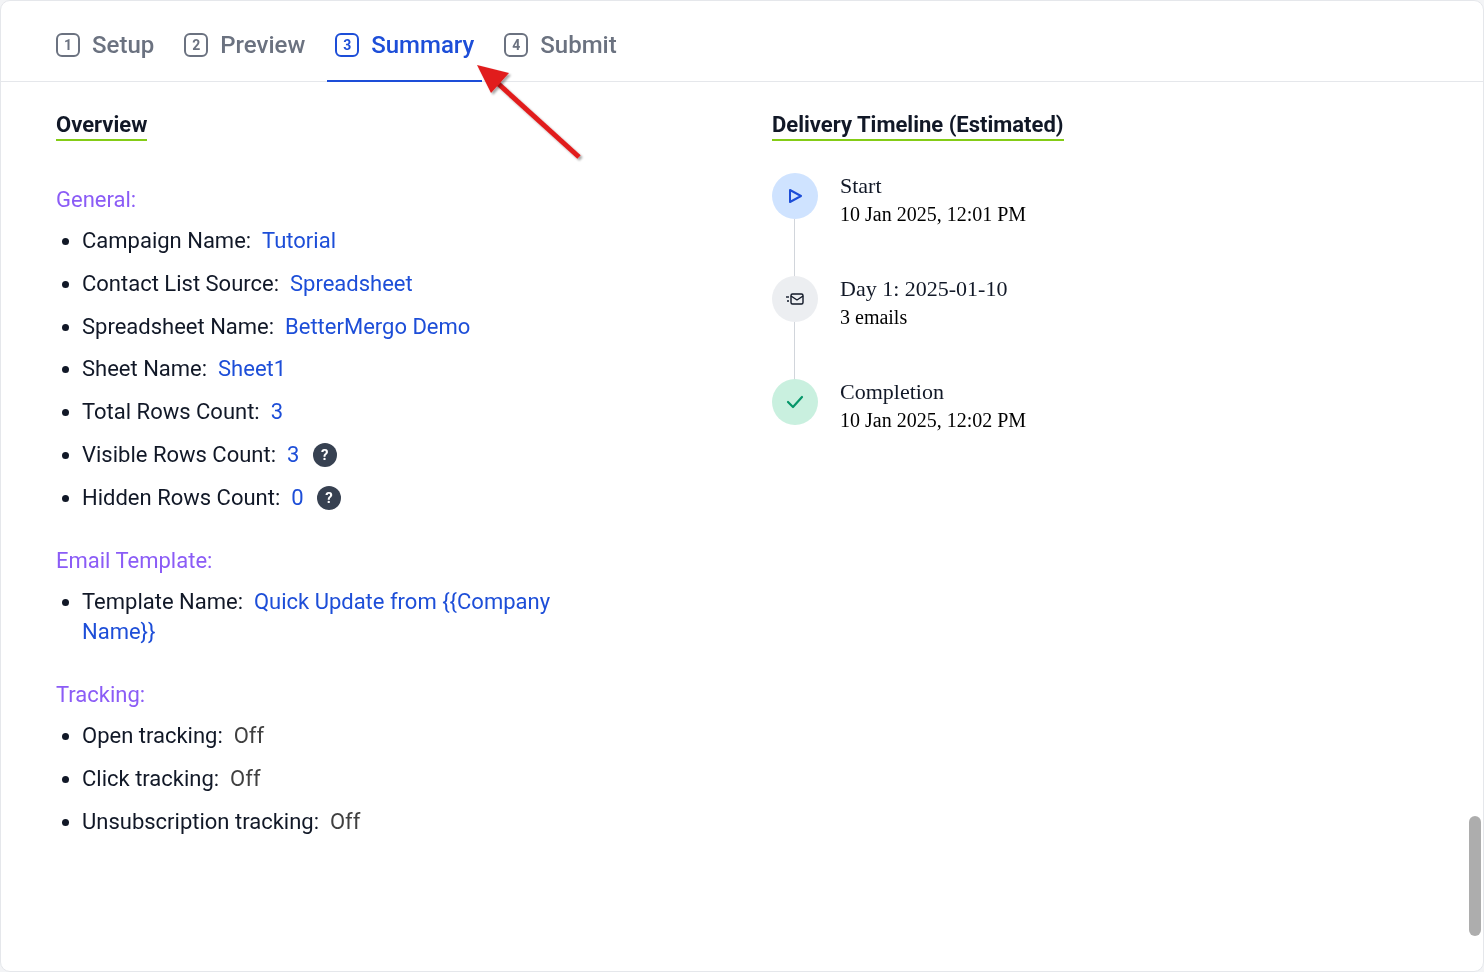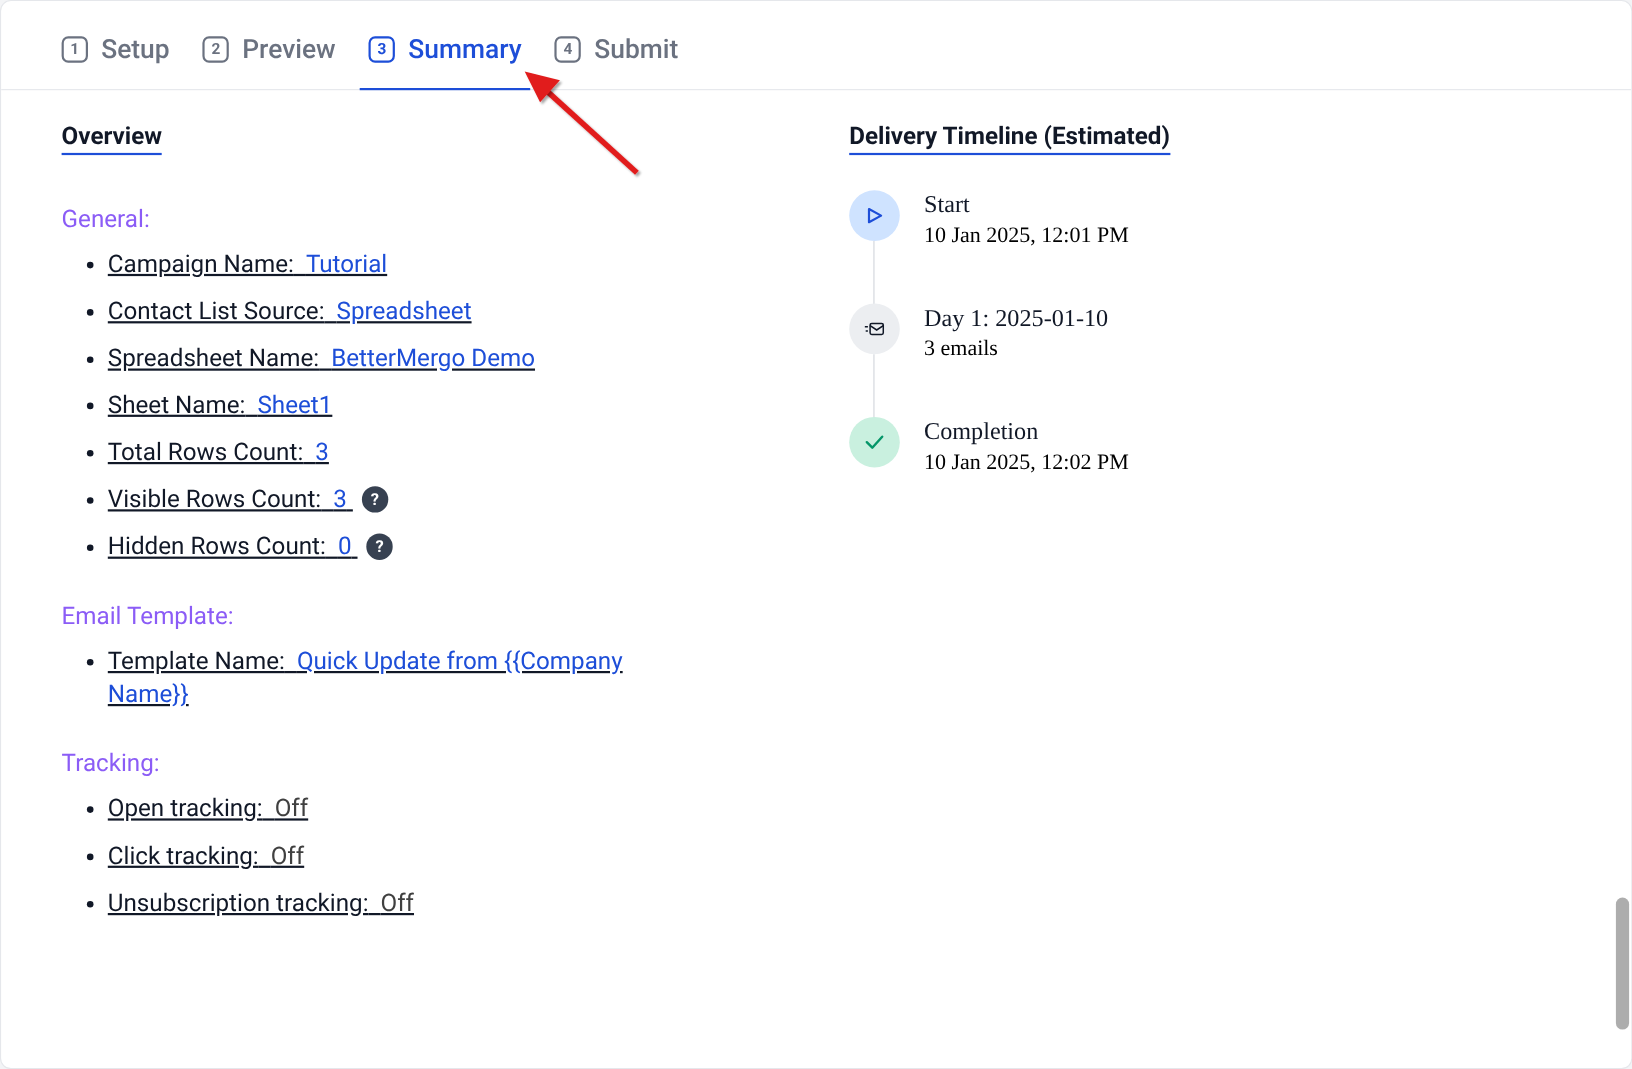--- a/index.html
+++ b/index.html
@@ -66,41 +66,40 @@
     gap: 60px;
   }
   .col { flex: 1; }
 
   h3.section-title {
     margin: 0 0 24px 0;
     font-size: 22px;
     font-weight: 700;
     color: #111827;
     display: inline-block;
-    border-bottom: 2px solid #1d4ed8;
+    border-bottom: 2px solid #84cc16;
     padding-bottom: 2px;
   }
 
   .subhead {
     font-size: 22px;
     font-weight: 400;
     margin: 22px 0 14px 0;
     color: #8b5cf6;
   }
 
   ul.kv {
     margin: 0 0 0 26px;
     padding: 0;
   }
   ul.kv li {
-    margin: 12px 16px;
+    margin: 12px 0;
     font-size: 22px;
     line-height: 1.4;
     color: #111827;
-    text-decoration: underline;
   }
   ul.kv li::marker { font-size: 22px; }
   .label { color: #111827; }
   .val-link { color: #1d4ed8; }
   .val-red { color: #404040; }
 
   .help {
     display: inline-flex;
     align-items: center;
     justify-content: center;

